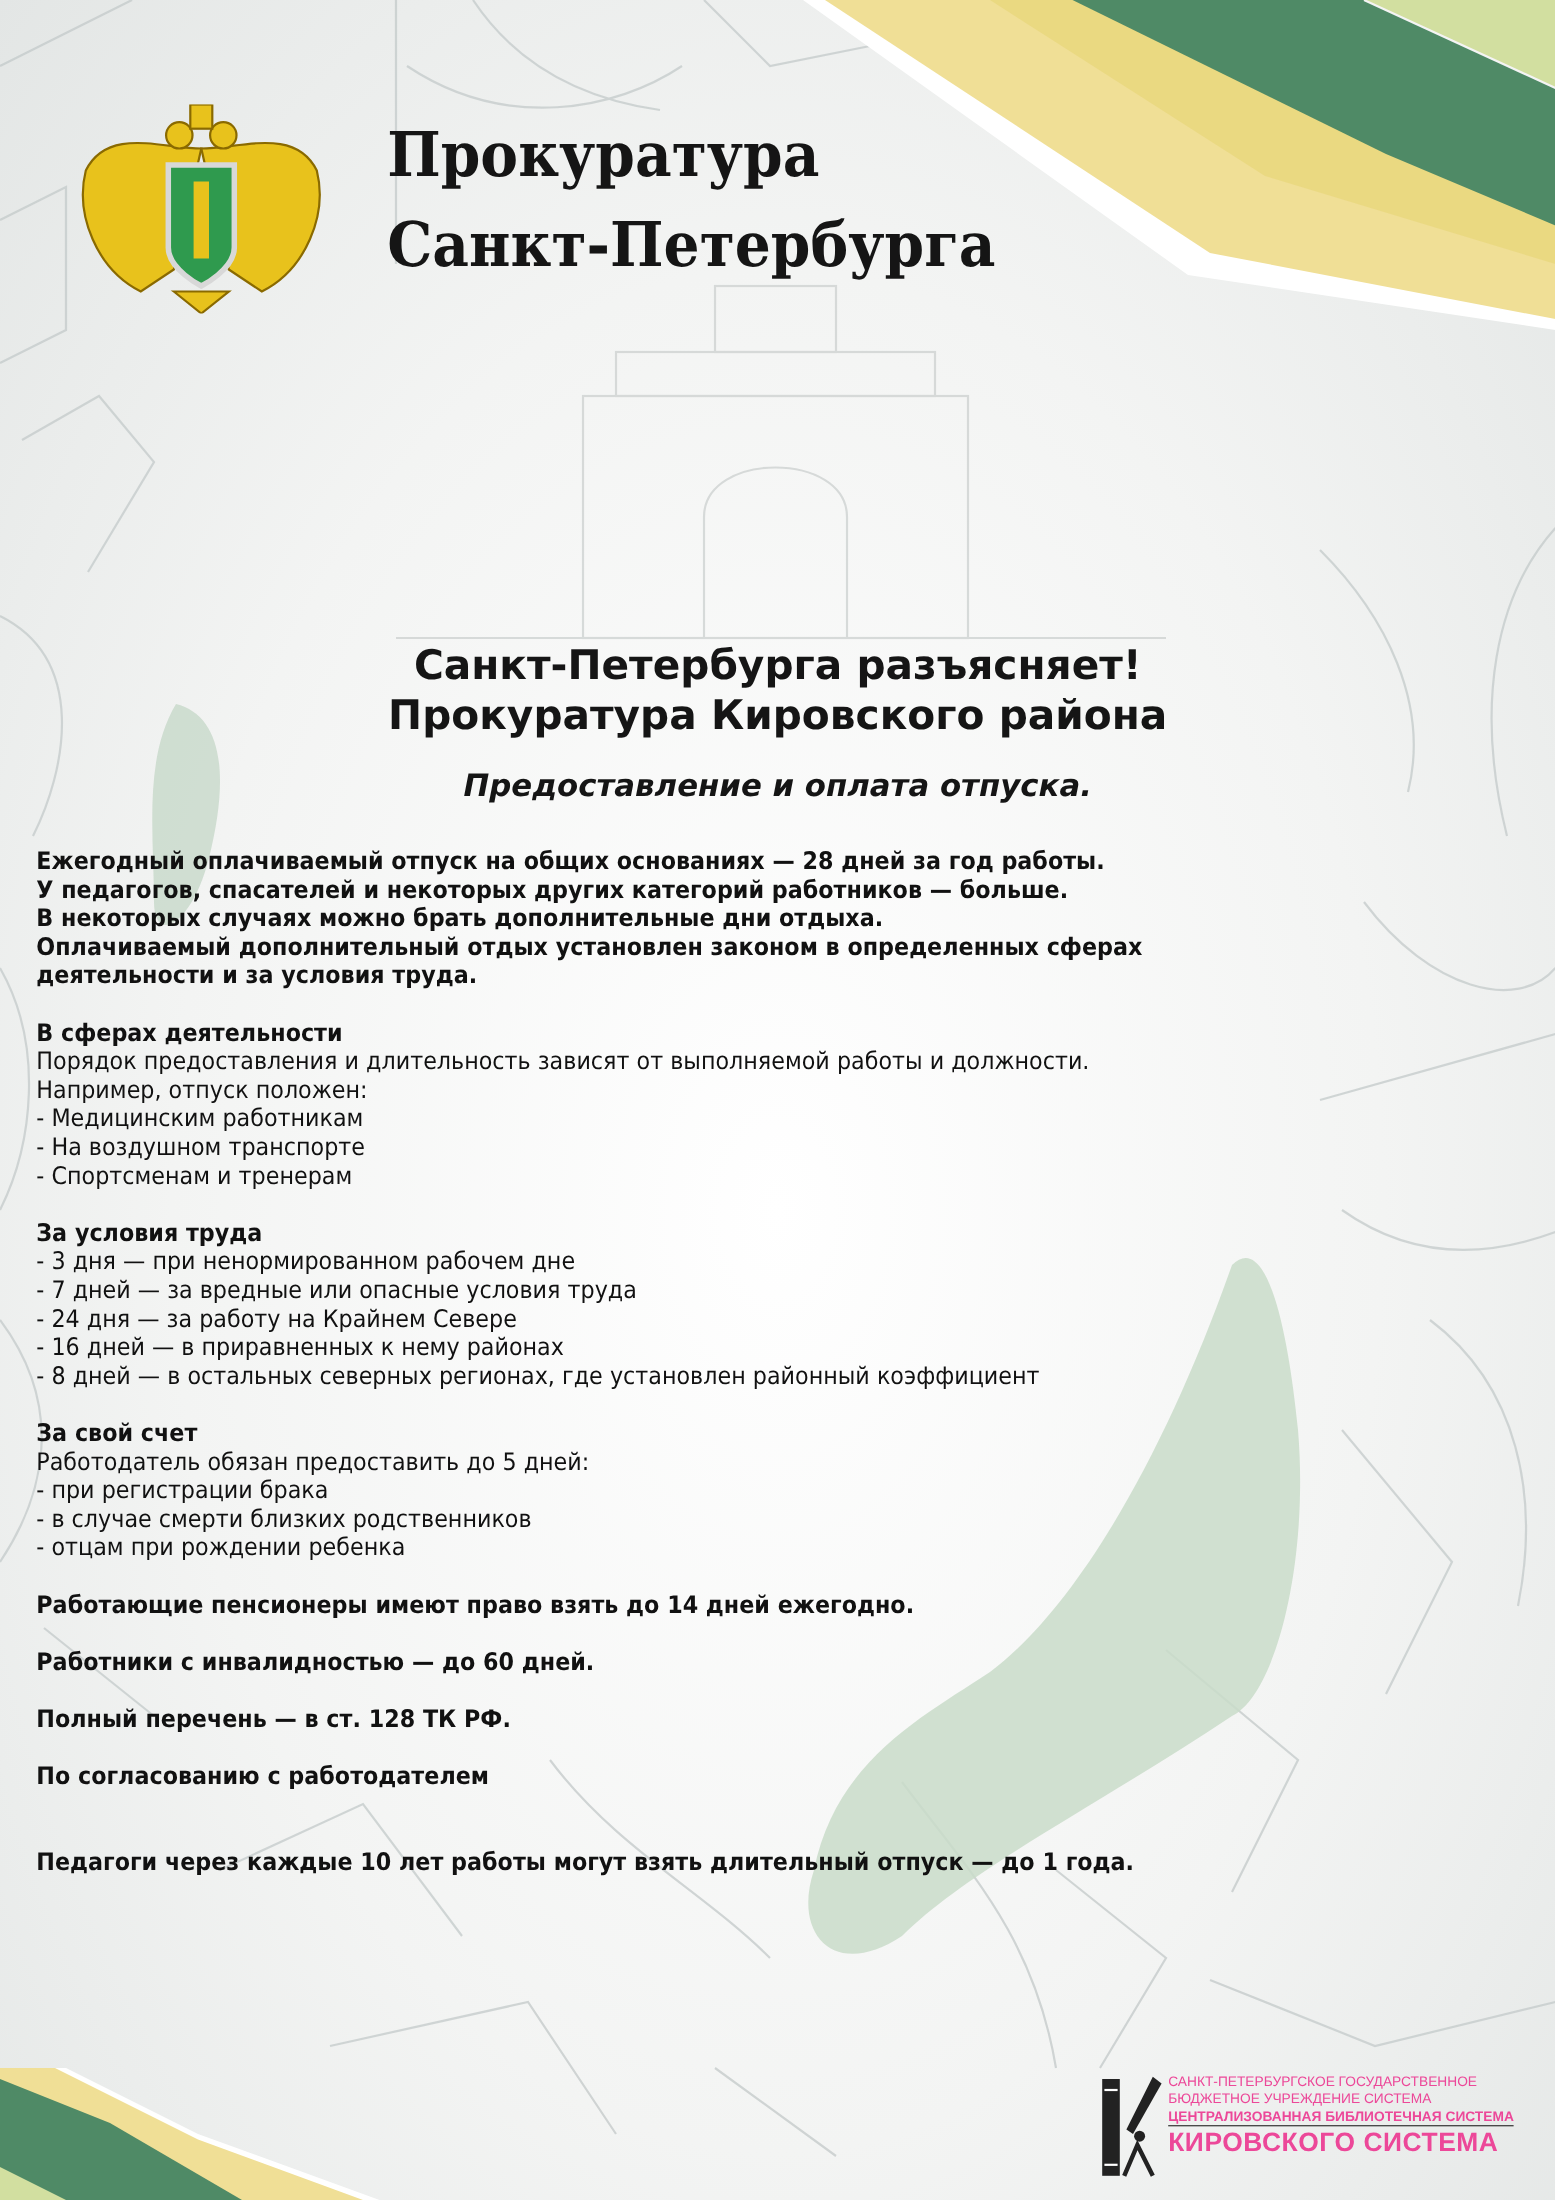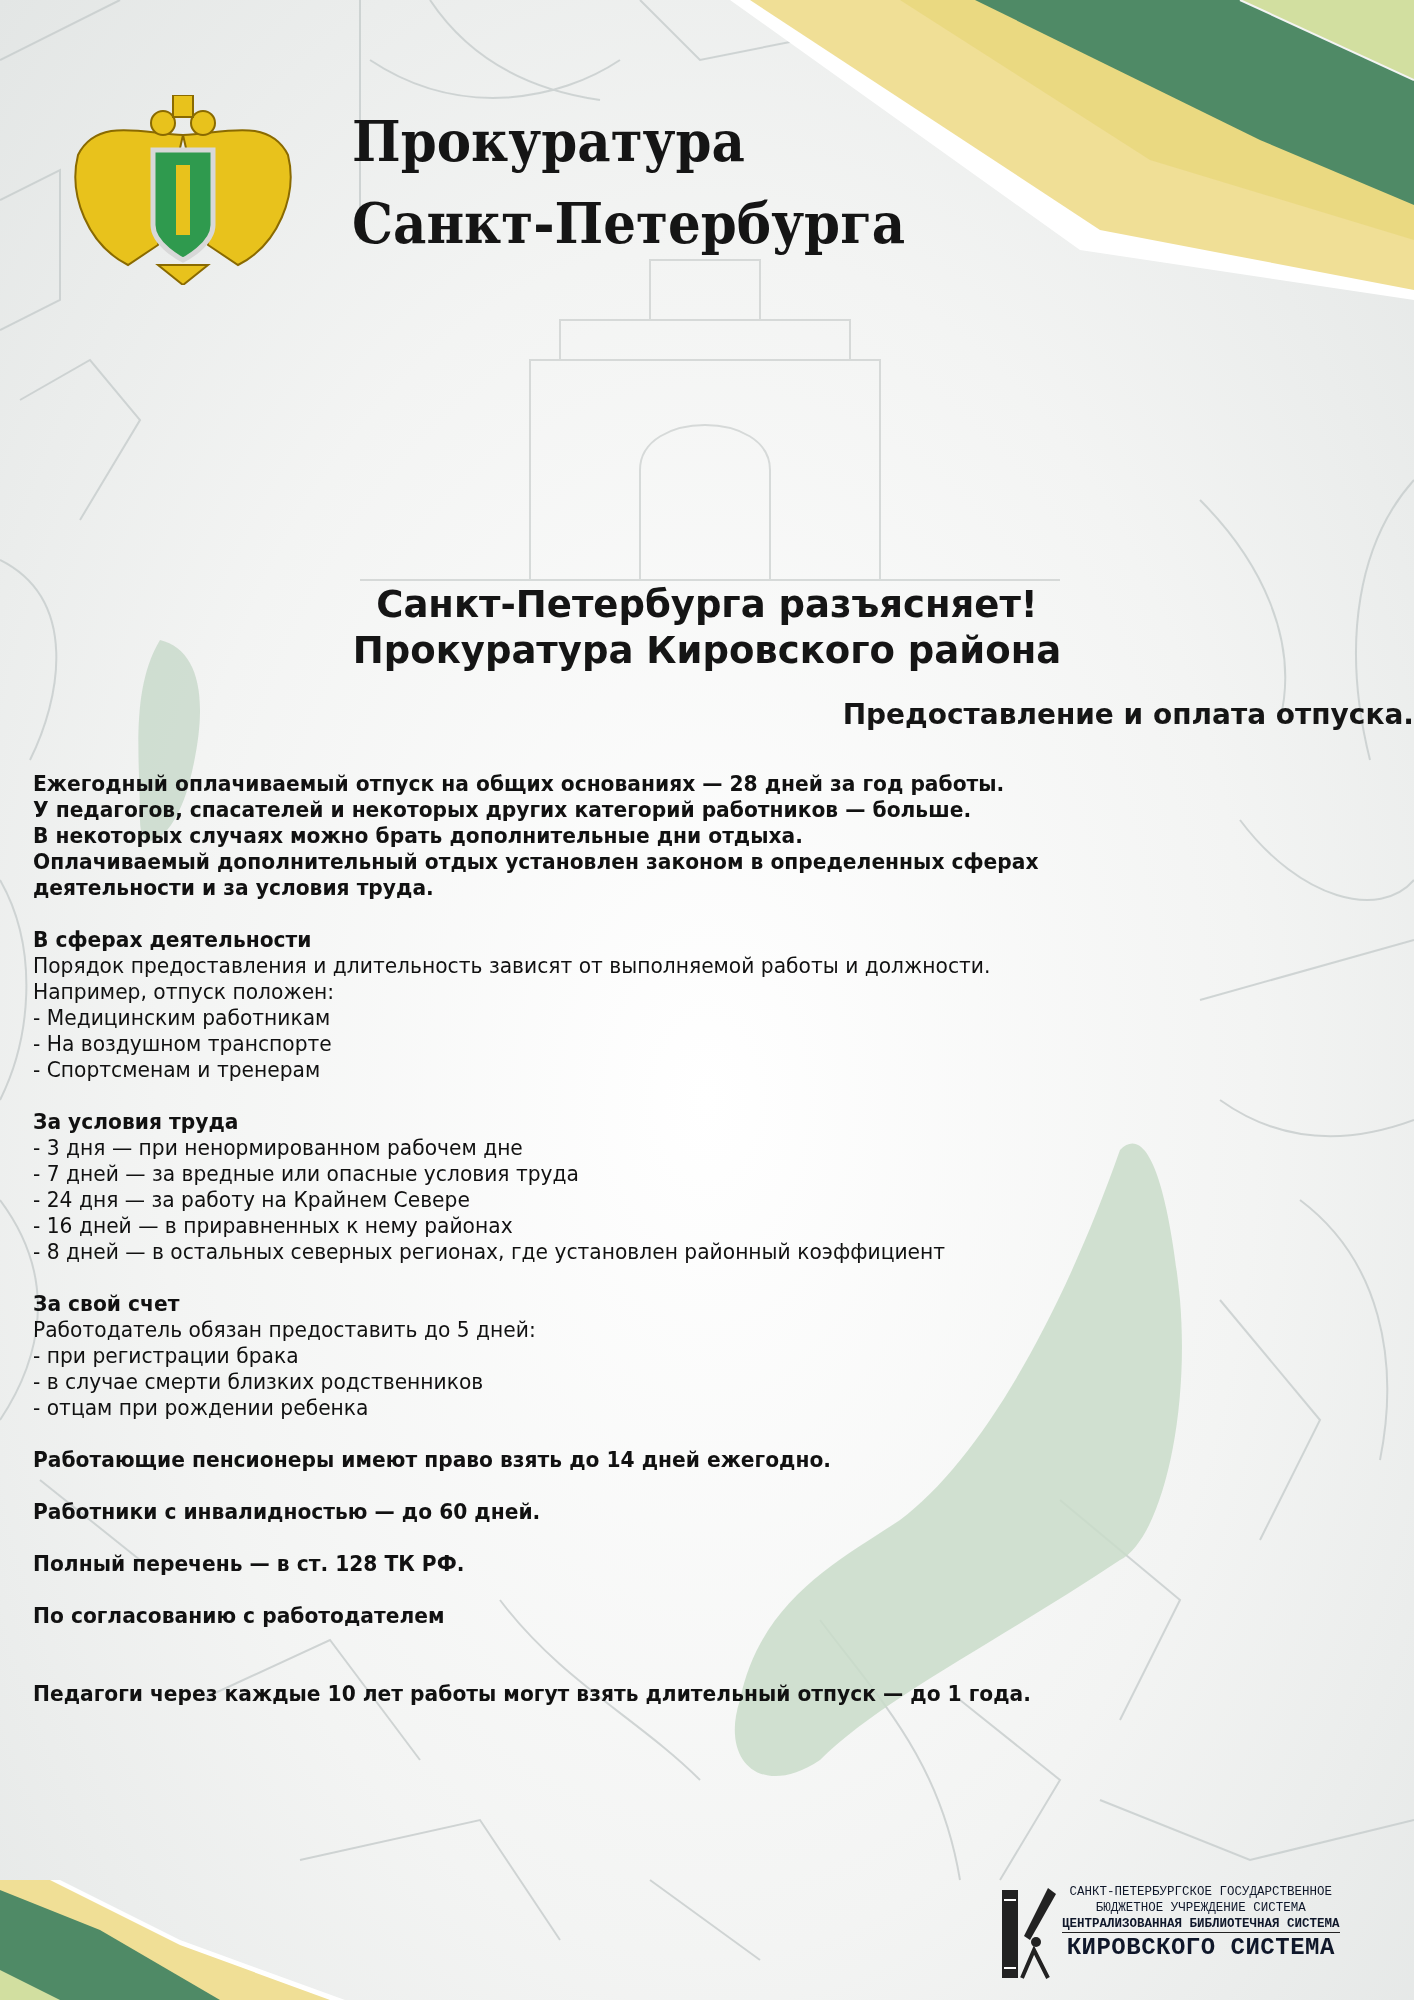--- a/index.html
+++ b/index.html
@@ -6,29 +6,29 @@
   body { width:1414px; height:2000px; position:relative; overflow:hidden;
          background: radial-gradient(ellipse at 50% 55%, #ffffff 0%, #f3f4f3 55%, #e3e6e5 100%);
          font-family: "Liberation Sans", sans-serif; color:#111; }
   .bg { position:absolute; inset:0; z-index:0; }
   .content { position:absolute; inset:0; z-index:2; }
   .header-title { position:absolute; left:352px; top:100px; font-family:"DejaVu Serif", serif;
                   font-weight:bold; font-size:56px; line-height:82px; color:#151515; transform:scaleX(0.92); transform-origin:left top; }
   .emblem { position:absolute; left:58px; top:95px; width:250px; height:190px; }
   .h1 { position:absolute; left:0; right:0; top:582px; text-align:center; font-family:"DejaVu Sans", sans-serif;
         font-weight:bold; font-size:37px; line-height:46px; color:#151515; }
-  .h2 { position:absolute; left:0; right:0; top:698px; text-align:right; font-family:"DejaVu Sans", sans-serif;
-        font-weight:bold; font-size:28px; color:#151515; }
+  .h2 { position:absolute; left:0; right:0; top:698px; text-align:center; font-family:"DejaVu Sans", sans-serif;
+        font-weight:bold; font-size:28px; color:#151515;font-style:italic; }
   .body { position:absolute; left:33px; top:771px; width:1360px; font-family:"DejaVu Sans", sans-serif;
           font-size:22px; line-height:26px; color:#111; }
   .b { font-weight:bold; }
   .ln { white-space:nowrap; transform:scaleX(0.92); transform-origin:left; }
   .gap { height:26px; }
   .footer-logo { position:absolute; left:1000px; top:1880px; width:380px; height:100px; }
-  .flogo-text { position:absolute; left:62px; top:4px; font-family:Liberation Mono, monospace; color:#0f172a; text-align:center; }
+  .flogo-text { position:absolute; left:62px; top:4px; font-family:Liberation Sans, sans-serif; color:#ec4899; text-align:left; }
   .fl1, .fl2 { font-size:12.5px; line-height:16px; white-space:nowrap; }
   .fl3 { font-size:12.5px; font-weight:bold; line-height:16px; border-bottom:1.5px solid #222; white-space:nowrap; }
   .fl4 { font-size:24px; font-weight:bold; line-height:30px; white-space:nowrap; letter-spacing:0.5px; }
 </style>
 </head>
 <body>
 
 <svg class="bg" width="1414" height="2000" viewBox="0 0 1414 2000">
   <g stroke="#c3c9c9" stroke-width="2" fill="none" opacity="0.75">
     <path d="M0 60 L120 0 M0 200 L60 170 L60 300 L0 330 M20 400 L90 360 L140 420 L80 520 M0 560 C80 600 60 700 30 760 M0 880 C40 950 30 1040 0 1100"></path>

